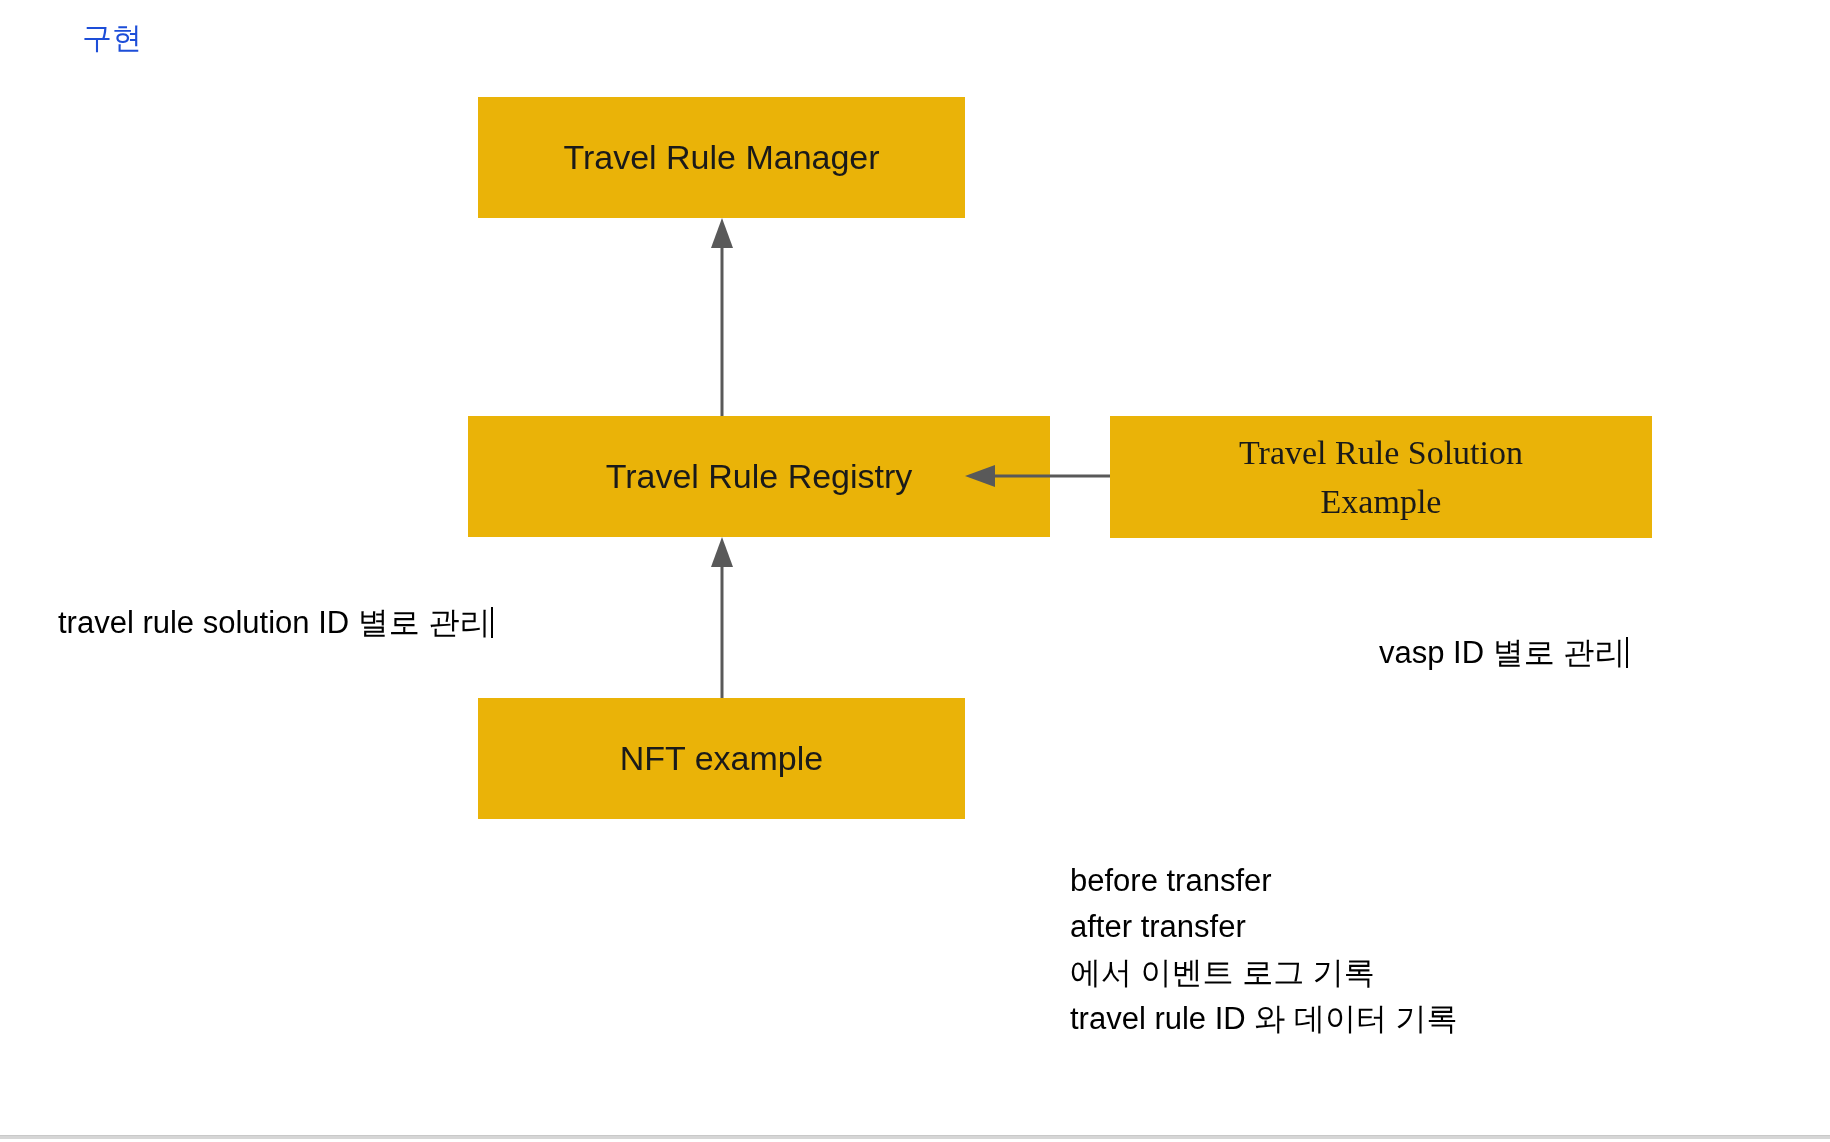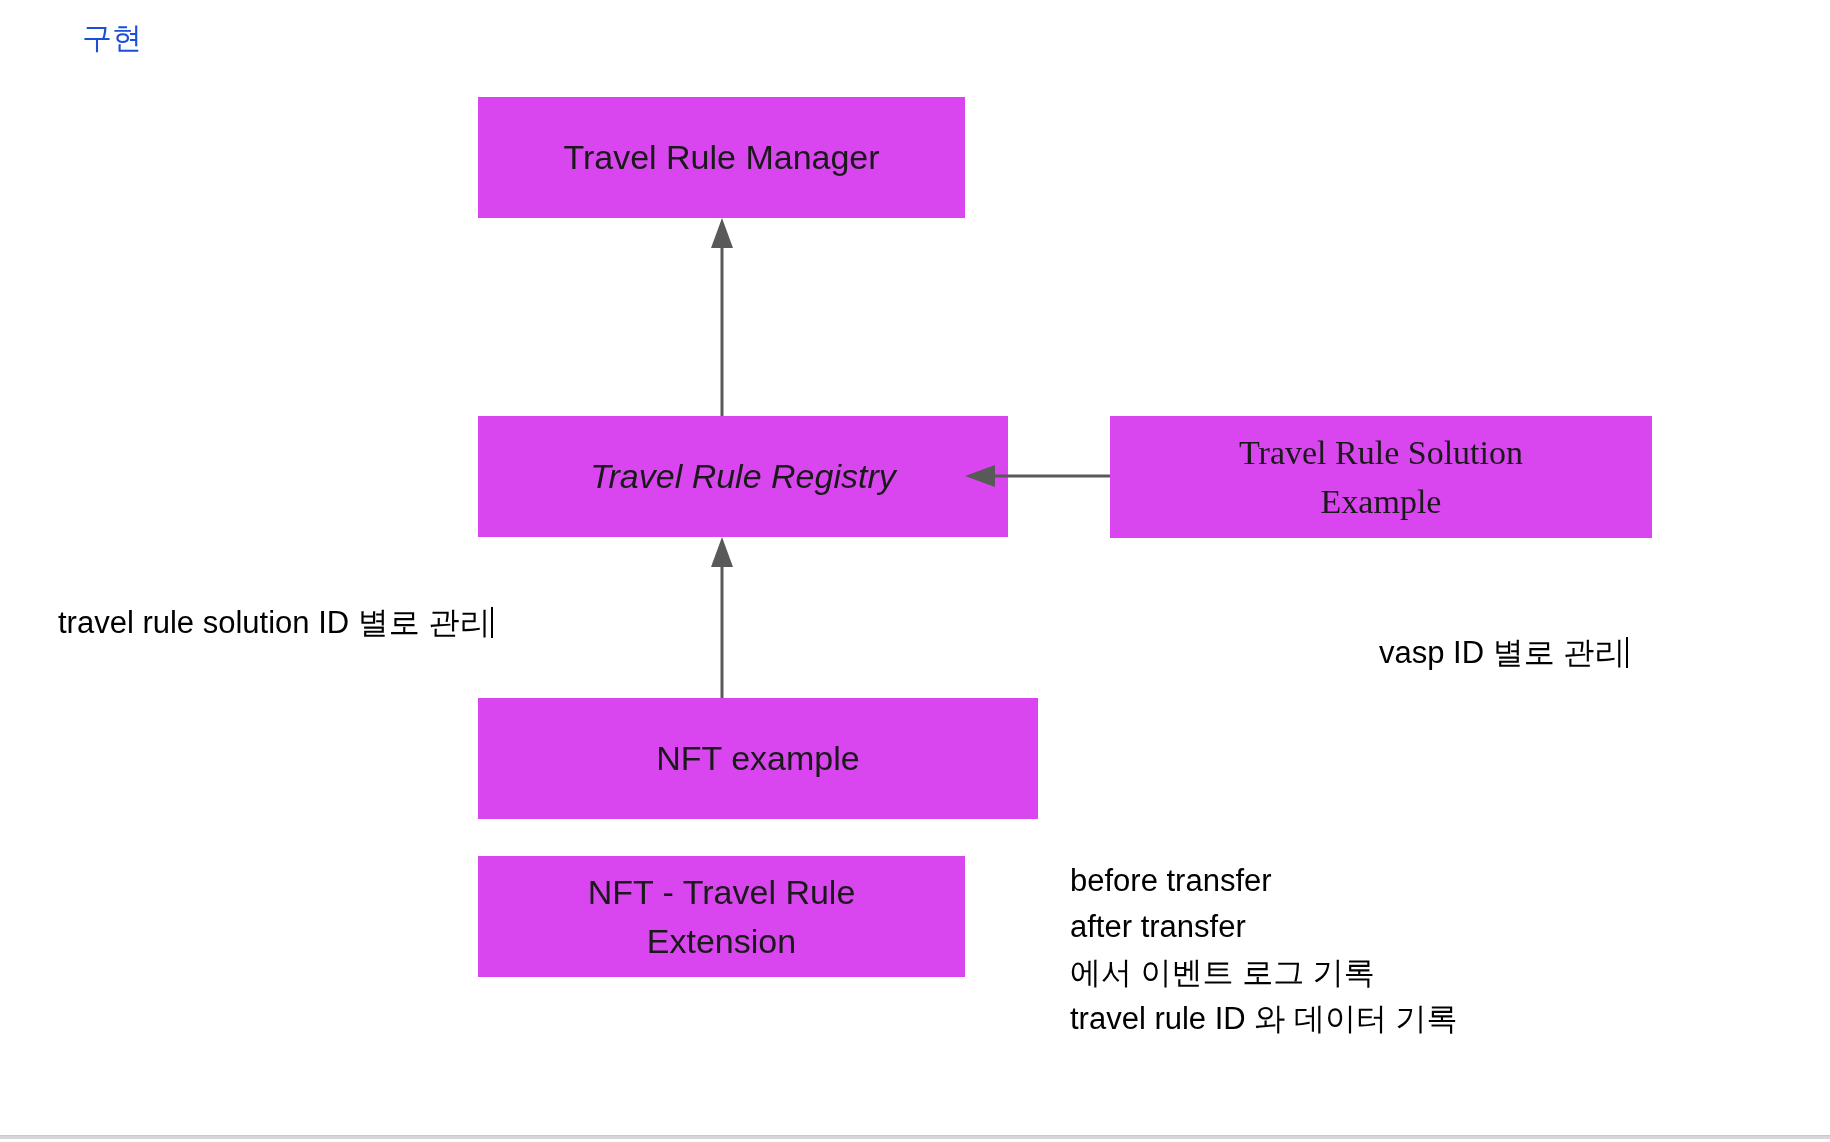--- a/index.html
+++ b/index.html
@@ -27,39 +27,39 @@
     top: 18px;
     font-size: 30px;
     line-height: 40px;
     color: #1d4ed8;
     white-space: nowrap;
   }
 
   
   .node {
     position: absolute;
-    background: #d946ef;
+    background: #eab308;
     display: flex;
     align-items: center;
     justify-content: center;
     text-align: center;
     box-sizing: border-box;
     padding: 2px 10px;
   }
   .node .node-label {
     font-size: 34px;
     line-height: 49px;
     color: #1a1a1a;
     white-space: pre-line;
   }
 
   #node-manager   { left: 478px; top: 97px;  width: 487px; height: 121px; }
-  #node-registry  { left: 478px; top: 416px; width: 530px; height: 121px; font-style: italic; }
+  #node-registry  { left: 468px; top: 416px; width: 582px; height: 121px; }
   #node-solution  { left: 1110px; top: 416px; width: 542px; height: 122px; font-family: Liberation Serif, serif; }
-  #node-nft       { left: 478px; top: 698px; width: 560px; height: 121px; }
+  #node-nft       { left: 478px; top: 698px; width: 487px; height: 121px; }
   #node-nftext    { left: 478px; top: 856px; width: 487px; height: 121px; }
 
   
   .conn { position: absolute; }
   .conn svg { display: block; overflow: visible; }
 
   #conn-registry-manager { left: 706px; top: 218px; width: 32px; height: 198px; }
   #conn-nft-registry     { left: 706px; top: 537px; width: 32px; height: 161px; }
   #conn-solution-registry{ left: 965px; top: 460px; width: 145px; height: 32px; }
 
@@ -112,24 +112,20 @@
 
   <div class="node" id="node-solution">
     <span class="node-label">Travel Rule Solution
 Example</span>
   </div>
 
   <div class="node" id="node-nft">
     <span class="node-label">NFT example</span>
   </div>
 
-  <div class="node" id="node-nftext">
-    <span class="node-label">NFT - Travel Rule
-Extension</span>
-  </div>
 
   <div class="conn" id="conn-registry-manager">
     <svg width="32" height="198" viewBox="0 0 32 198">
       <line x1="16" y1="198" x2="16" y2="26" stroke="#595959" stroke-width="3"></line>
       <polygon points="16,0 27,30 5,30" fill="#595959"></polygon>
     </svg>
   </div>
 
   <div class="conn" id="conn-nft-registry">
     <svg width="32" height="161" viewBox="0 0 32 161">

